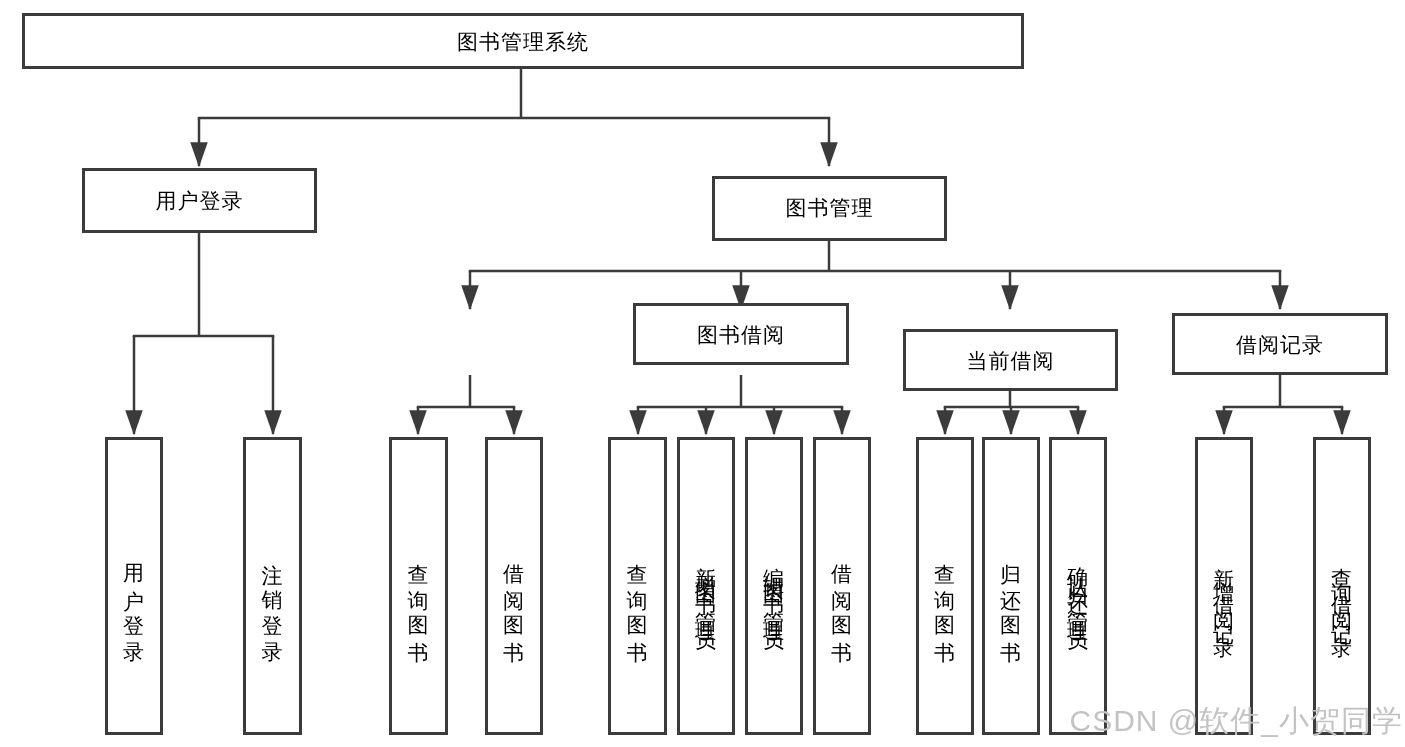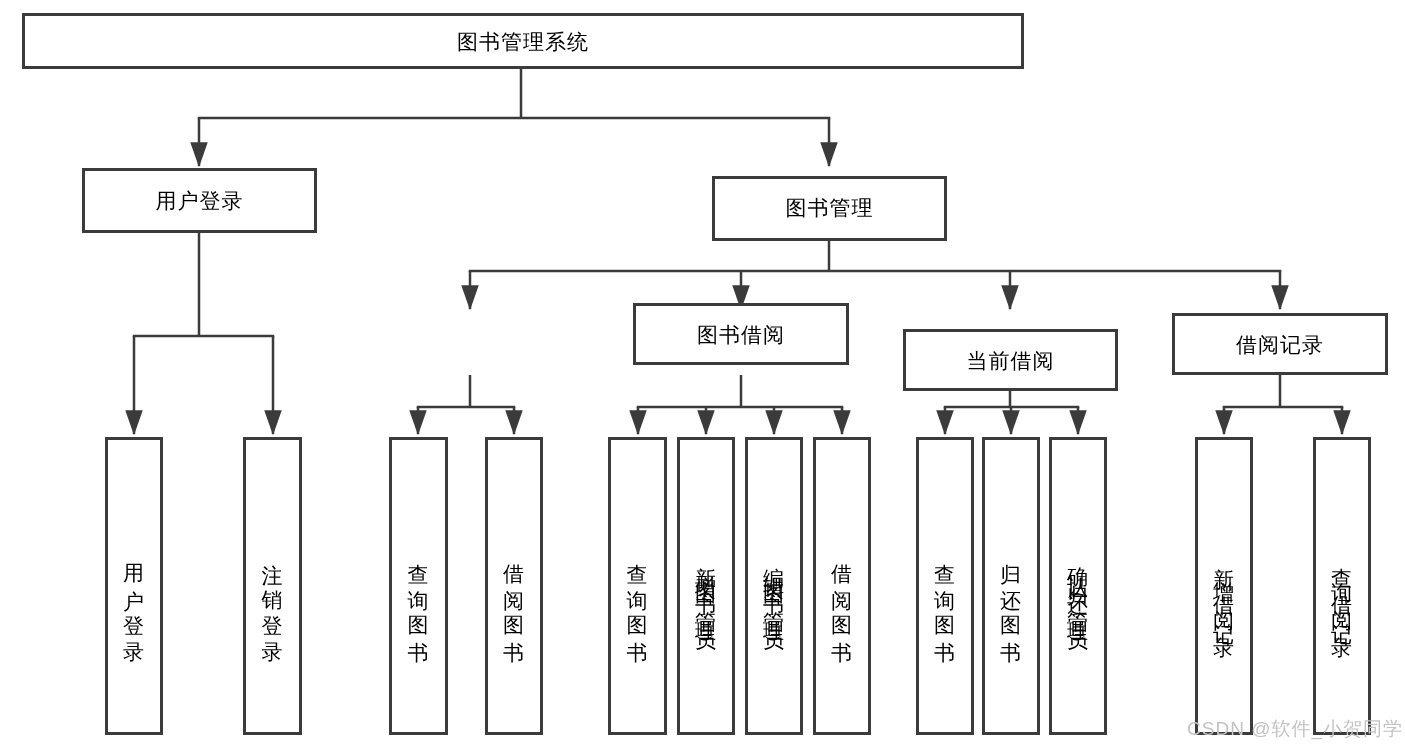--- a/index.html
+++ b/index.html
@@ -41,21 +41,21 @@
     text-orientation: mixed;
     white-space: nowrap;
   }
   .node.v .label.ls4 { letter-spacing: 26px; margin-bottom: -26px; }
   .node.v .label.ls6 { letter-spacing: 14px; margin-bottom: -14px; }
   .node.v .label.ls9 { letter-spacing: 9px;  margin-bottom: -9px; }
   .watermark {
     position: absolute;
     right: 2px;
     bottom: 5px;
-    font-size: 19px;
+    font-size: 30px;
     color: #c3c3c3;
     letter-spacing: 1px;
     z-index: 5;
     pointer-events: none;
     white-space: nowrap;
   }
 </style>
 </head>
 <body>
 

